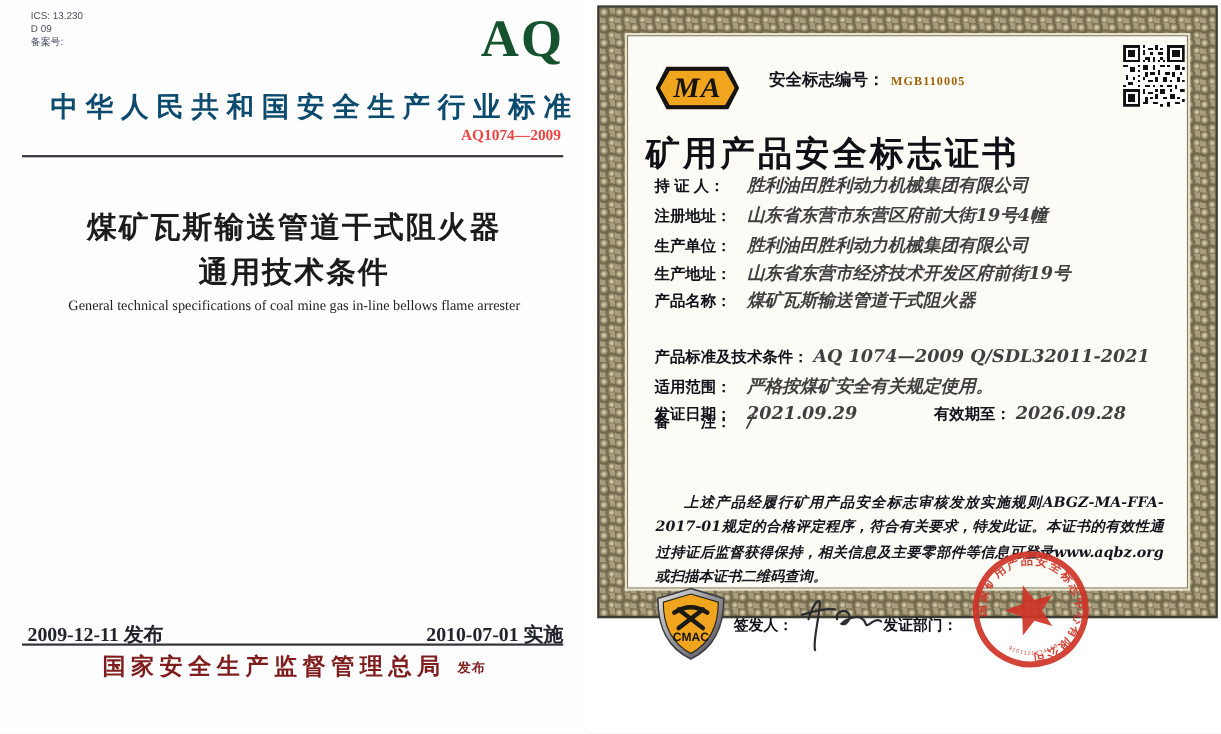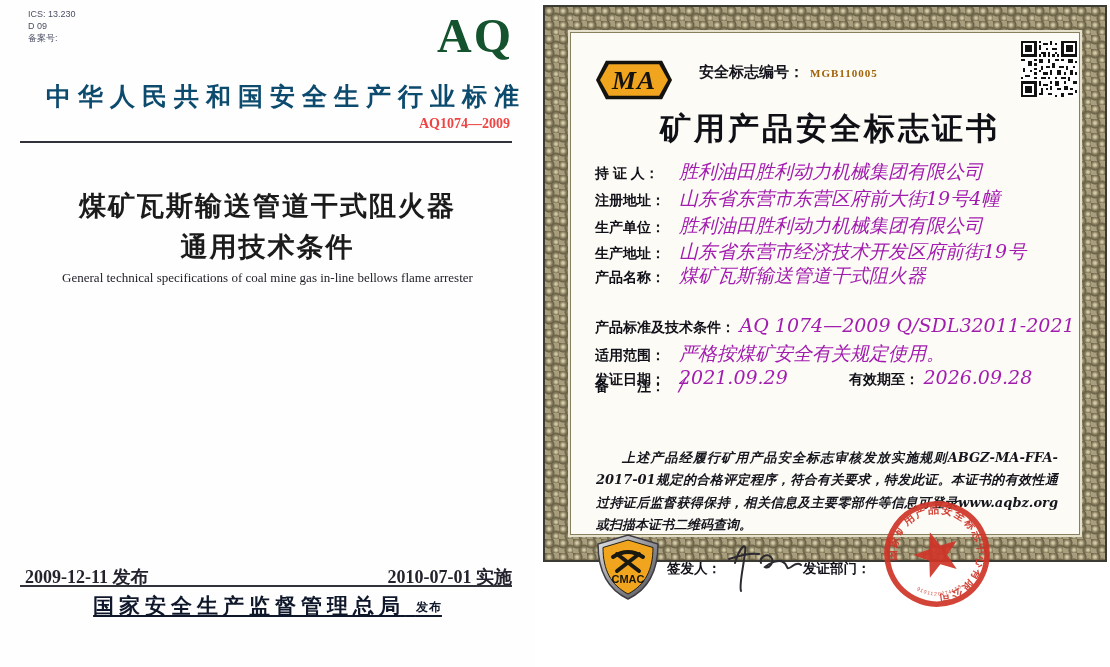--- a/index.html
+++ b/index.html
@@ -18,21 +18,21 @@
   .rule{position:absolute;left:20px;width:492px;height:2px;background:#32323a;}
   .rule-top{top:141px;}
   .rule-bottom{top:585px;}
   .t1{position:absolute;left:0;top:188px;width:535px;text-align:center;font-weight:bold;font-size:27px;letter-spacing:2px;}
   .t2{position:absolute;left:0;top:229px;width:535px;text-align:center;font-weight:bold;font-size:27px;letter-spacing:2px;}
   .ten{position:absolute;left:20px;top:270px;width:495px;text-align:center;
       font-family:"Liberation Serif",serif;font-size:13px;color:#22222c;}
   .dates{position:absolute;left:25px;top:565px;width:487px;display:flex;justify-content:space-between;
       font-family:"Liberation Serif",serif;font-weight:bold;font-size:18px;color:#23232e;}
   .pub{position:absolute;left:0;top:592px;width:535px;text-align:center;font-weight:bold;
-      font-size:21px;letter-spacing:5px;white-space:nowrap;color:#0f172a;text-decoration:underline;}
+      font-size:21px;letter-spacing:5px;white-space:nowrap;color:#7f1d1d;}
   .pubsuf{font-size:12px;letter-spacing:1px;font-weight:bold;vertical-align:2px;}
 
   
   .cert{position:absolute;left:543px;top:5px;width:564px;height:557px;box-sizing:border-box;
       border:2px solid #3c3b33;background-color:#a89e7e;
       background-image:
         radial-gradient(circle at 4px 4px,#d2c9a8 1px,#8d8363 3px,#665e44 5px,rgba(0,0,0,0) 6px),
         radial-gradient(circle at 11px 11px,#cfc6a4 1px,#857c5d 3px,#6b6248 5px,rgba(0,0,0,0) 6px);
       background-size:14px 14px;}
   .panel{position:absolute;left:25px;top:25px;right:25px;bottom:25px;background:#fcfbf6;
@@ -41,26 +41,26 @@
       clip-path:polygon(0% 50%,13% 4%,87% 4%,100% 50%,87% 96%,13% 96%);}
   .ma-inner{position:absolute;left:4px;top:4px;right:4px;bottom:4px;background:#f1a51f;
       clip-path:polygon(0% 50%,13% 4%,87% 4%,100% 50%,87% 96%,13% 96%);
       display:flex;align-items:center;justify-content:center;}
   .ma-inner span{font-family:"Liberation Serif",serif;font-weight:900;font-style:italic;
       font-size:27px;color:#15130e;letter-spacing:1px;transform:scaleY(.95);}
   .certno{position:absolute;left:128px;top:30px;white-space:nowrap;}
   .cn-label{font-weight:bold;font-size:15px;color:#14141c;}
   .cn-val{font-family:"Liberation Serif",serif;font-weight:bold;font-size:11px;letter-spacing:1px;margin-left:6px;color:#a16207;}
   .qr{position:absolute;left:450px;top:8px;width:56px;height:56px;}
-  .ctitle{position:absolute;left:0;top:70px;width:100%;margin:5px;text-align:center;
+  .ctitle{position:absolute;left:0;top:70px;width:100%;margin:16px;text-align:left;
       font-size:31px;font-weight:900;letter-spacing:3px;color:#0f0f16;white-space:nowrap;}
   .frow{position:absolute;left:24px;right:14px;white-space:nowrap;}
   .flabel{font-weight:bold;font-size:14px;color:#101018;}
   .flabel.w{display:inline-block;width:84px;}
-  .fval{font-family:"DejaVu Serif",serif;font-style:italic;font-weight:400;font-size:19px;color:#a21caf;}
+  .fval{font-family:"DejaVu Serif",serif;font-style:italic;font-weight:700;font-size:16px;color:#404040;}
   .fval.vw{display:inline-block;width:170px;}
   .statement{position:absolute;left:25px;top:414px;width:462px;margin:0;text-align:justify;
       font-family:"DejaVu Serif",serif;font-style:italic;font-weight:600;font-size:13px;
       line-height:1.72;text-indent:2em;color:#15151d;}
   .cmac{position:absolute;left:22px;top:500px;width:70px;height:68px;}
   .signer{position:absolute;left:96px;top:527px;font-weight:bold;font-size:13.5px;color:#101018;}
   .sig{position:absolute;left:150px;top:496px;width:84px;height:70px;}
   .dept{position:absolute;left:232px;top:527px;font-weight:bold;font-size:13.5px;color:#101018;}
   .stamp{position:absolute;left:311px;top:466px;width:110px;height:110px;
       transform:rotate(-18deg);opacity:.92;}

